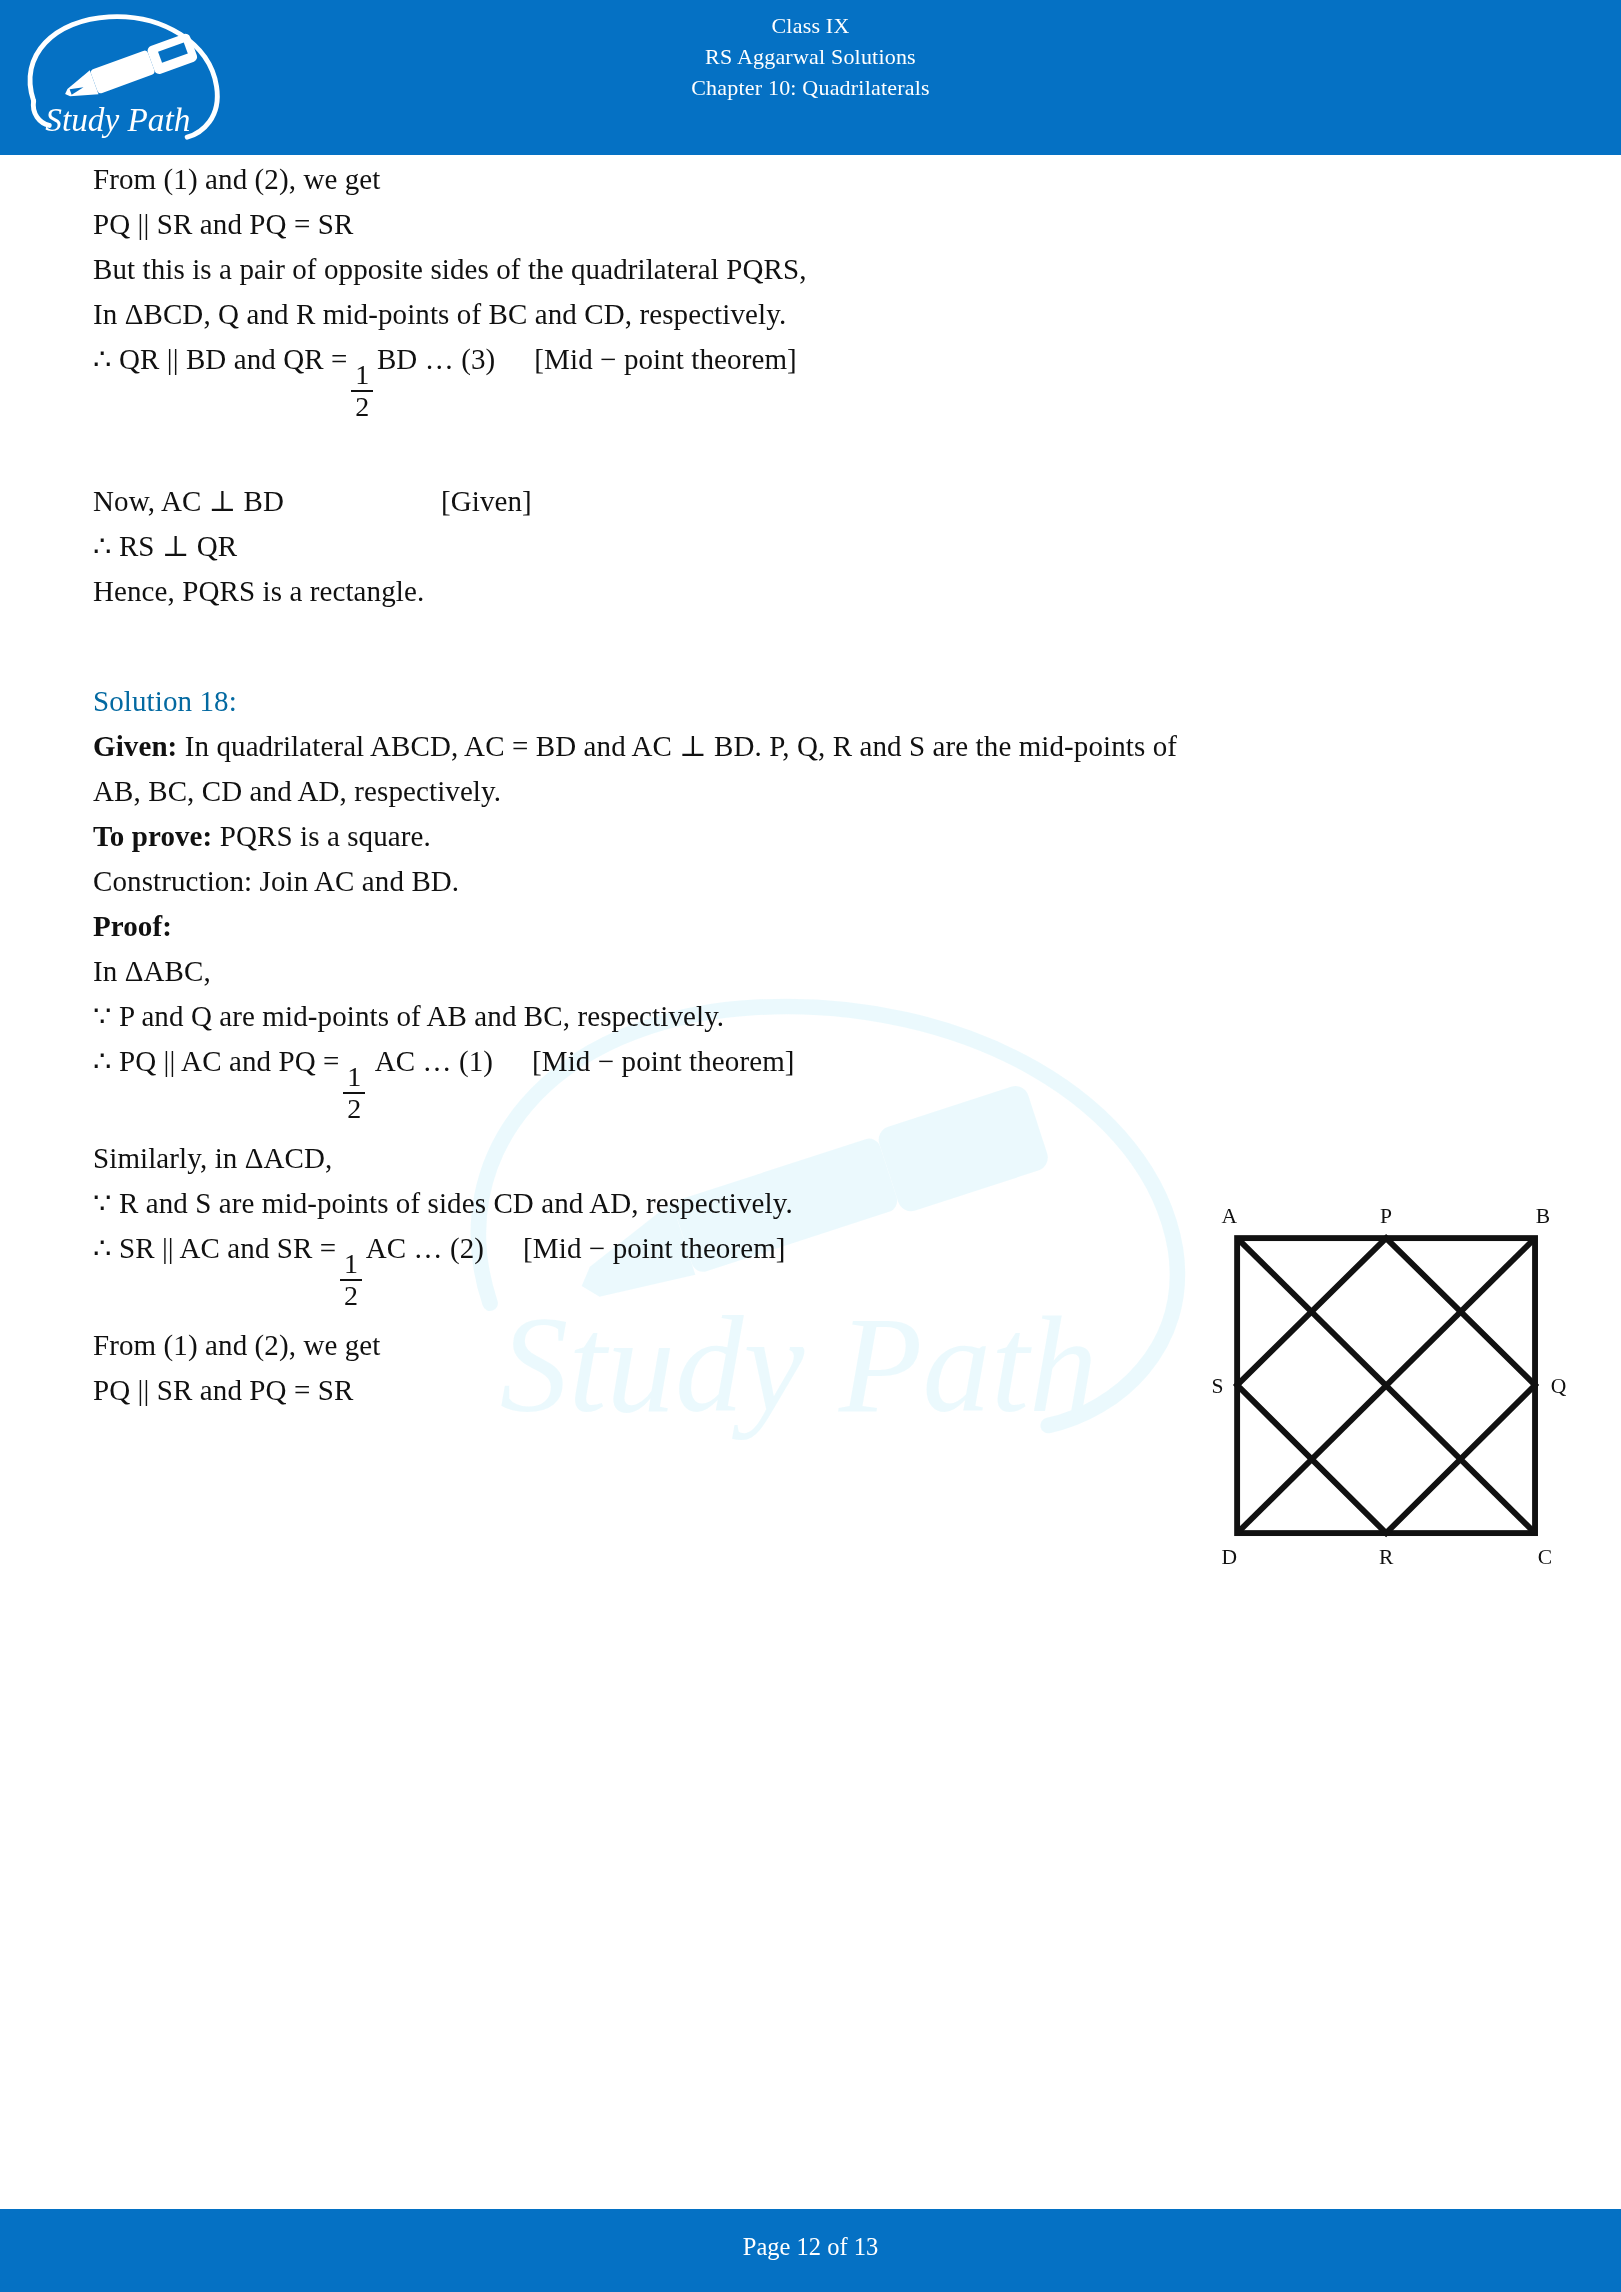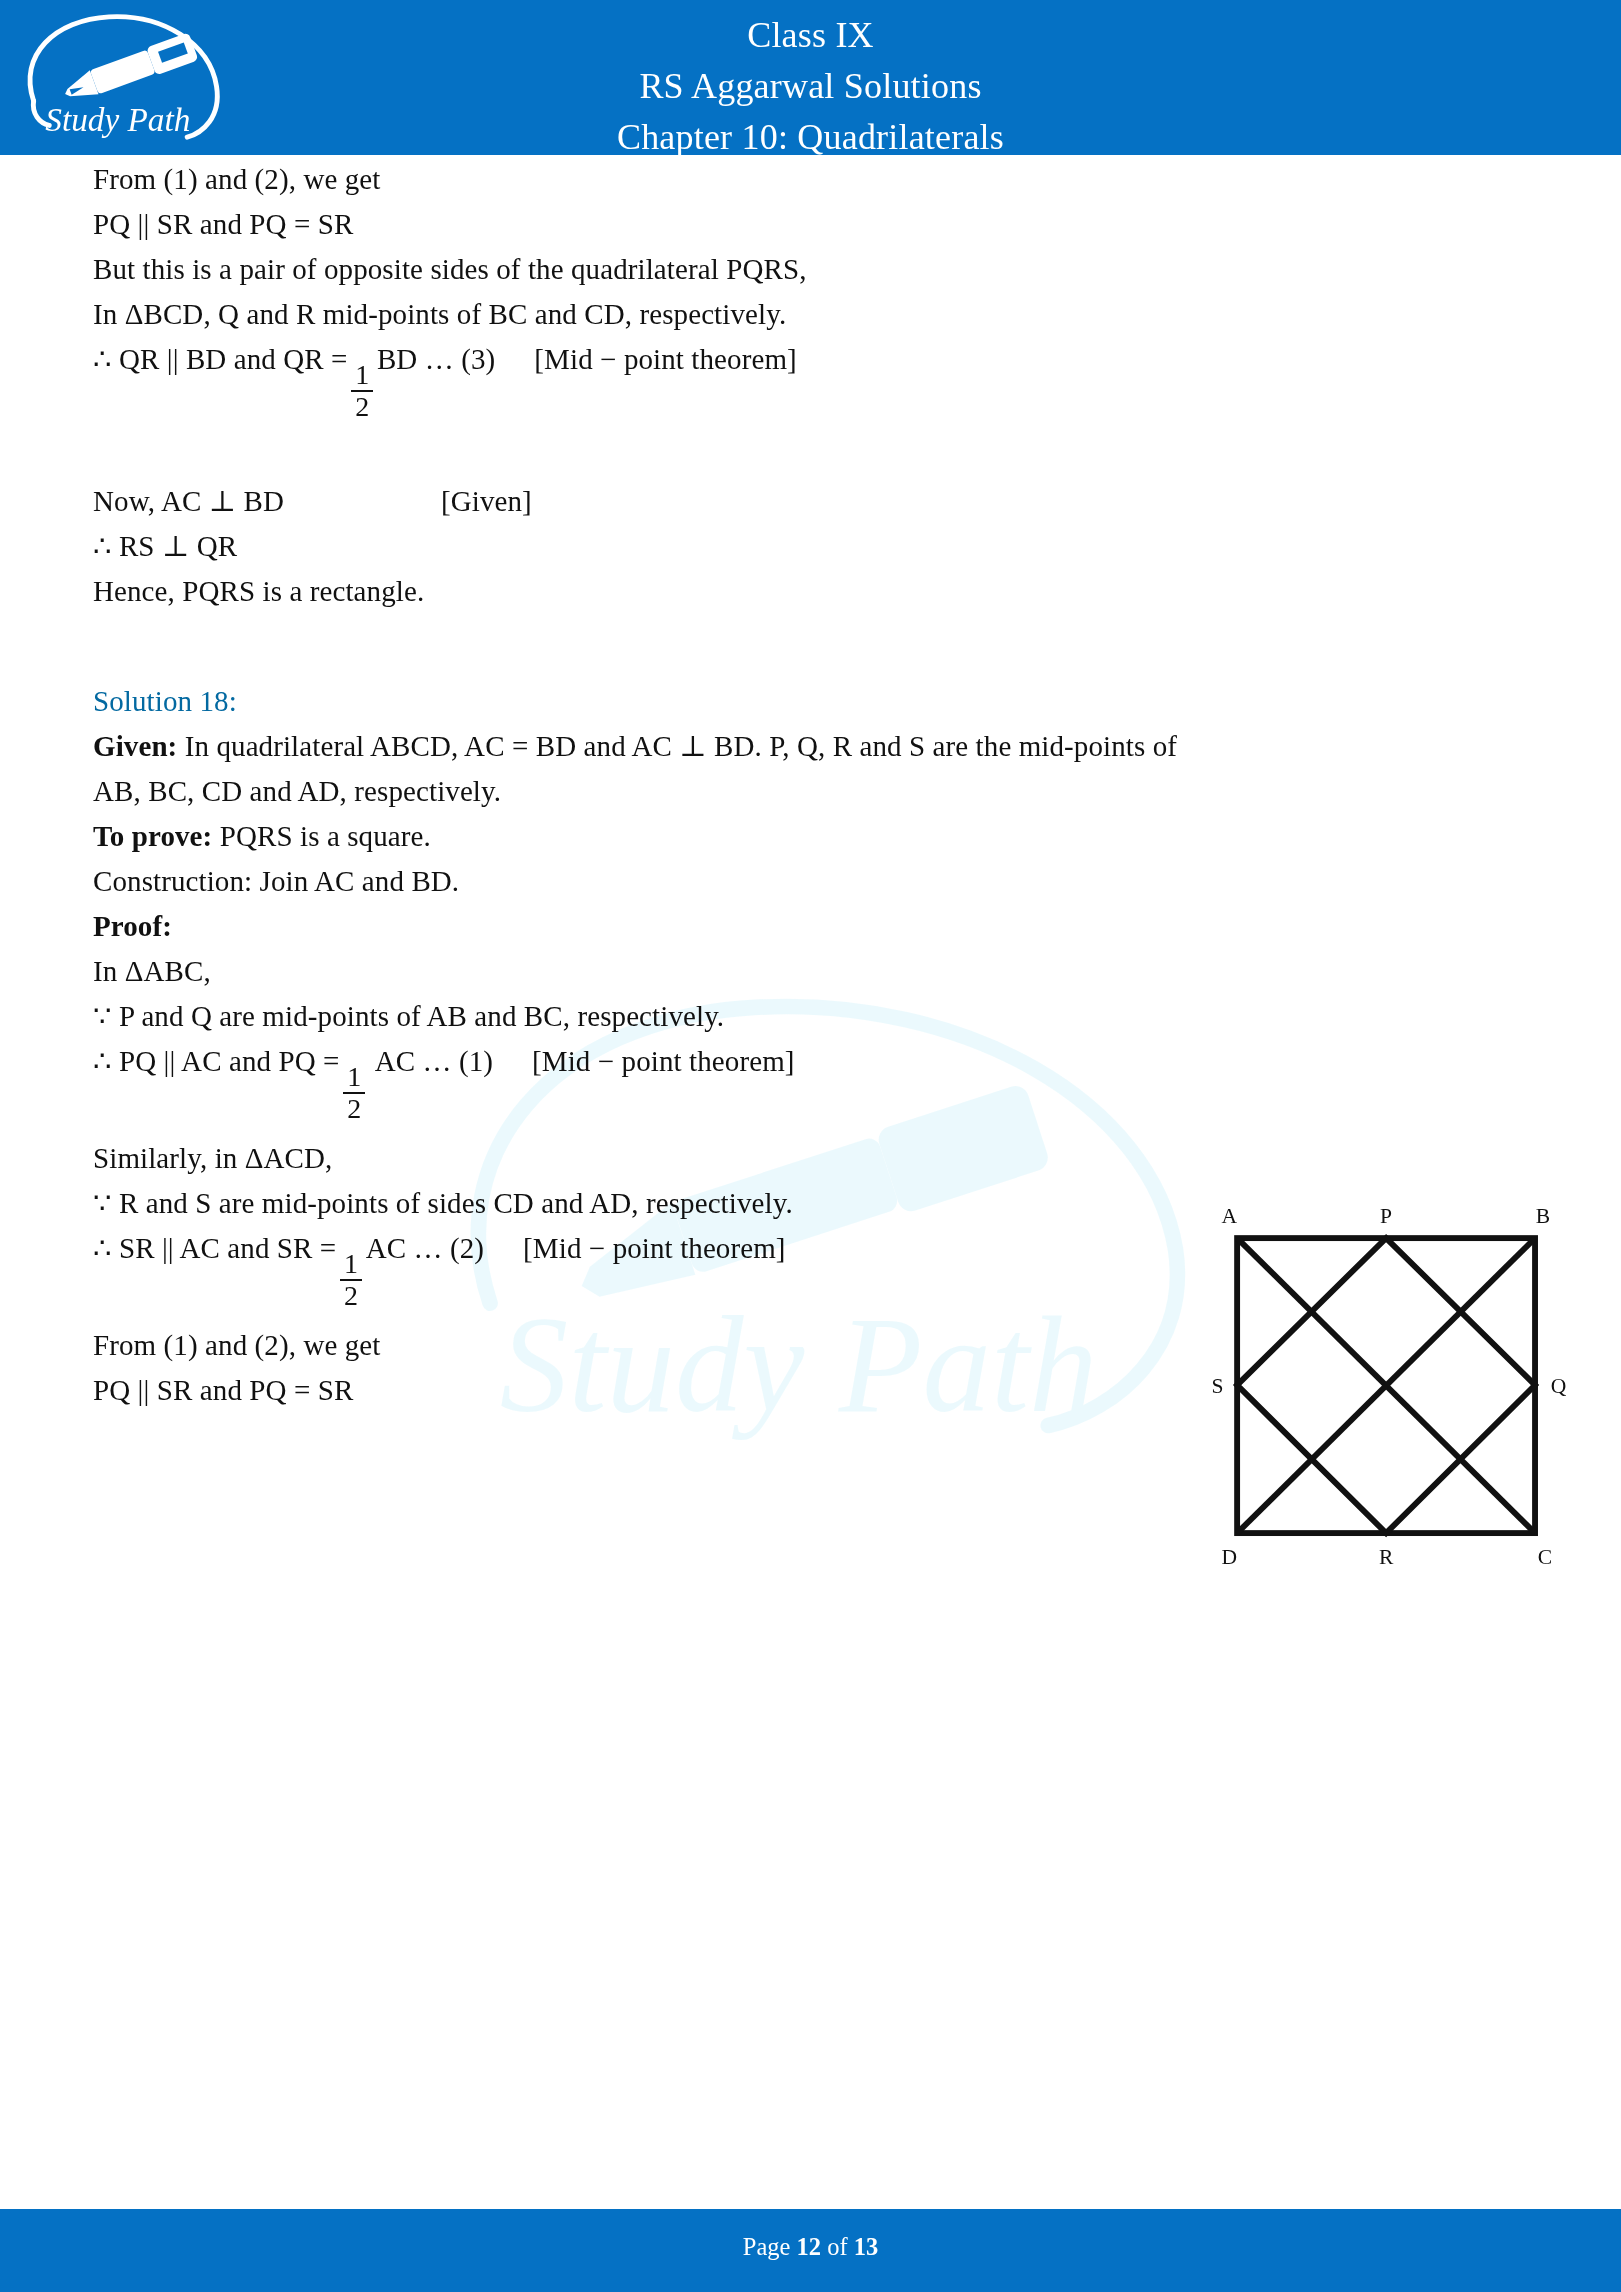--- a/index.html
+++ b/index.html
@@ -27,21 +27,21 @@
   }
   .header-titles {
     position: absolute;
     left: 0; right: 0; top: 9.8px;
     text-align: center;
     color: #ffffff;
     font-family: "Liberation Serif", "DejaVu Serif", serif;
     line-height: 1.42;
   }
   .header-titles .hline {
-    font-size: 36px;
+    font-size: 22px;
     letter-spacing: 0.2px;
     display: block;
   }
   .logo-wrap {
     position: absolute;
     left: 15.7px;
     top: 7.8px;
     width: 225px;
     height: 137px;
   }
@@ -57,21 +57,21 @@
   }
   .footer-text {
     position: absolute;
     left: 0; right: 0;
     top: 23.5px;
     text-align: center;
     color: #ffffff;
     font-size: 24.5px;
     font-family: "Liberation Serif", "DejaVu Serif", serif;
   }
-  .footer-text b { font-weight: 700; text-align: right; }
+  .footer-text b { font-weight: 400; text-align: right; }
 
   
   .watermark {
     position: absolute;
     left: 431px;
     top: 980px;
     width: 784px;
     height: 470px;
     opacity: 0.13;
     pointer-events: none;

